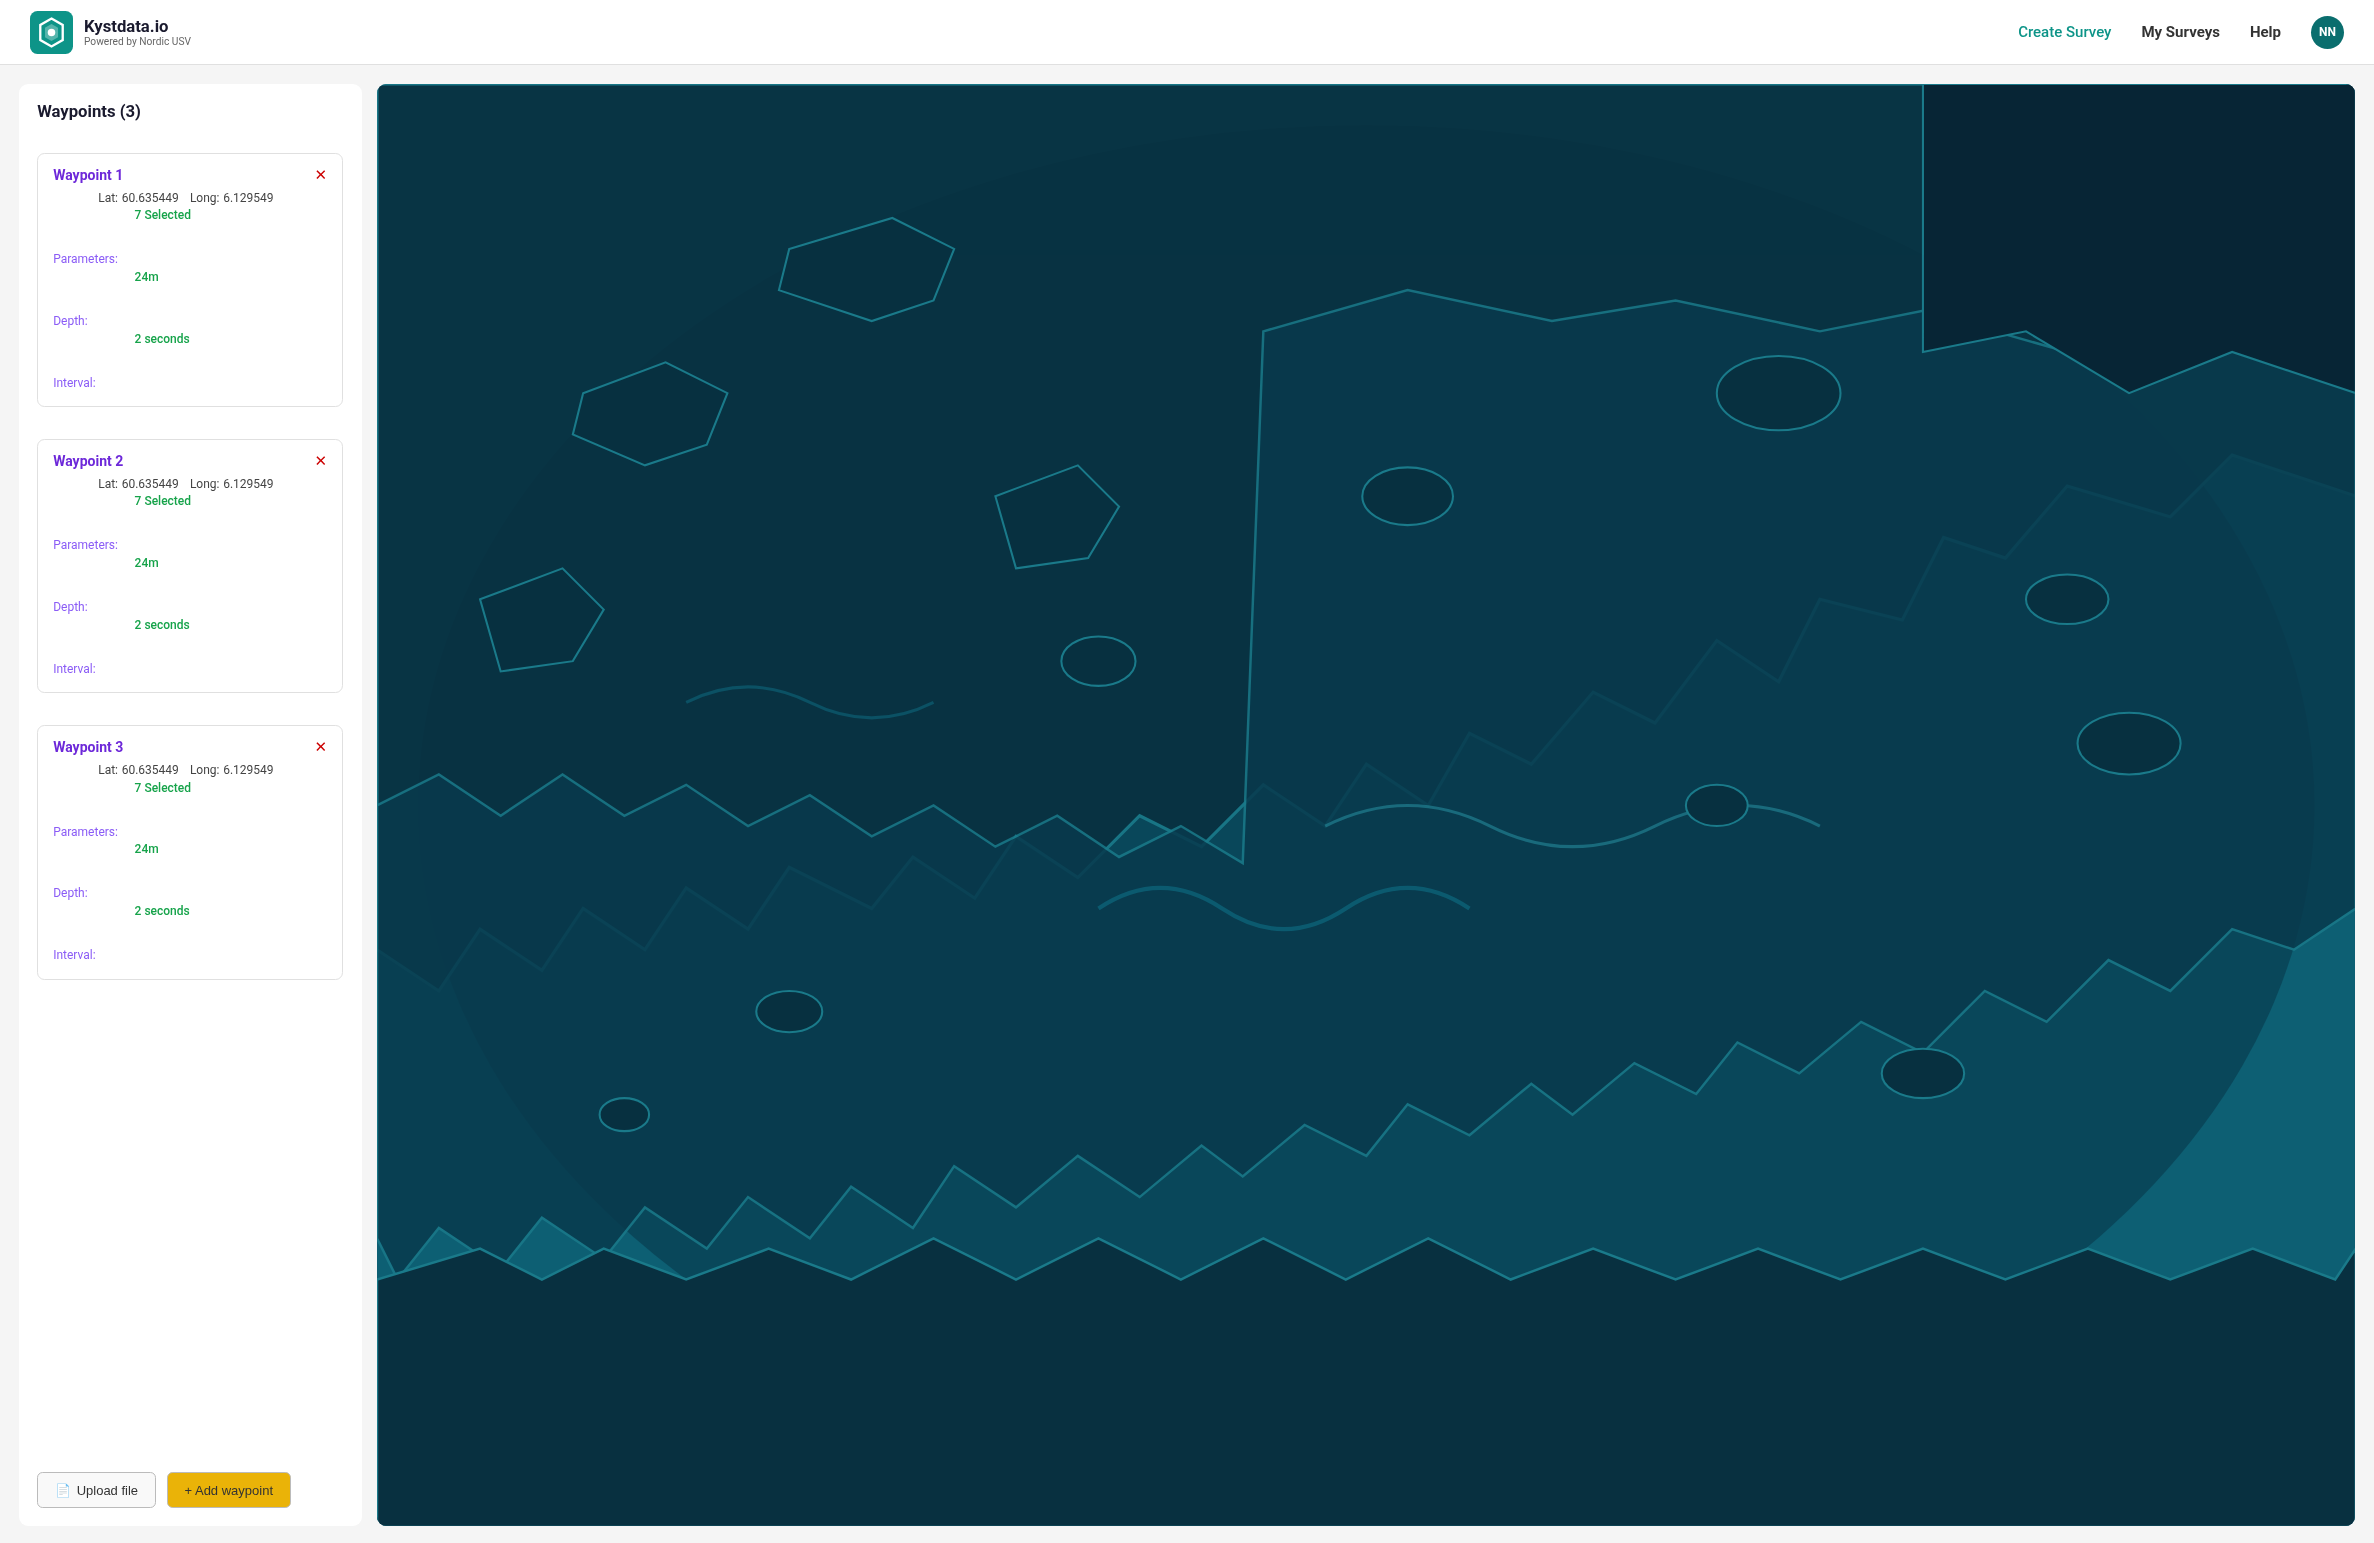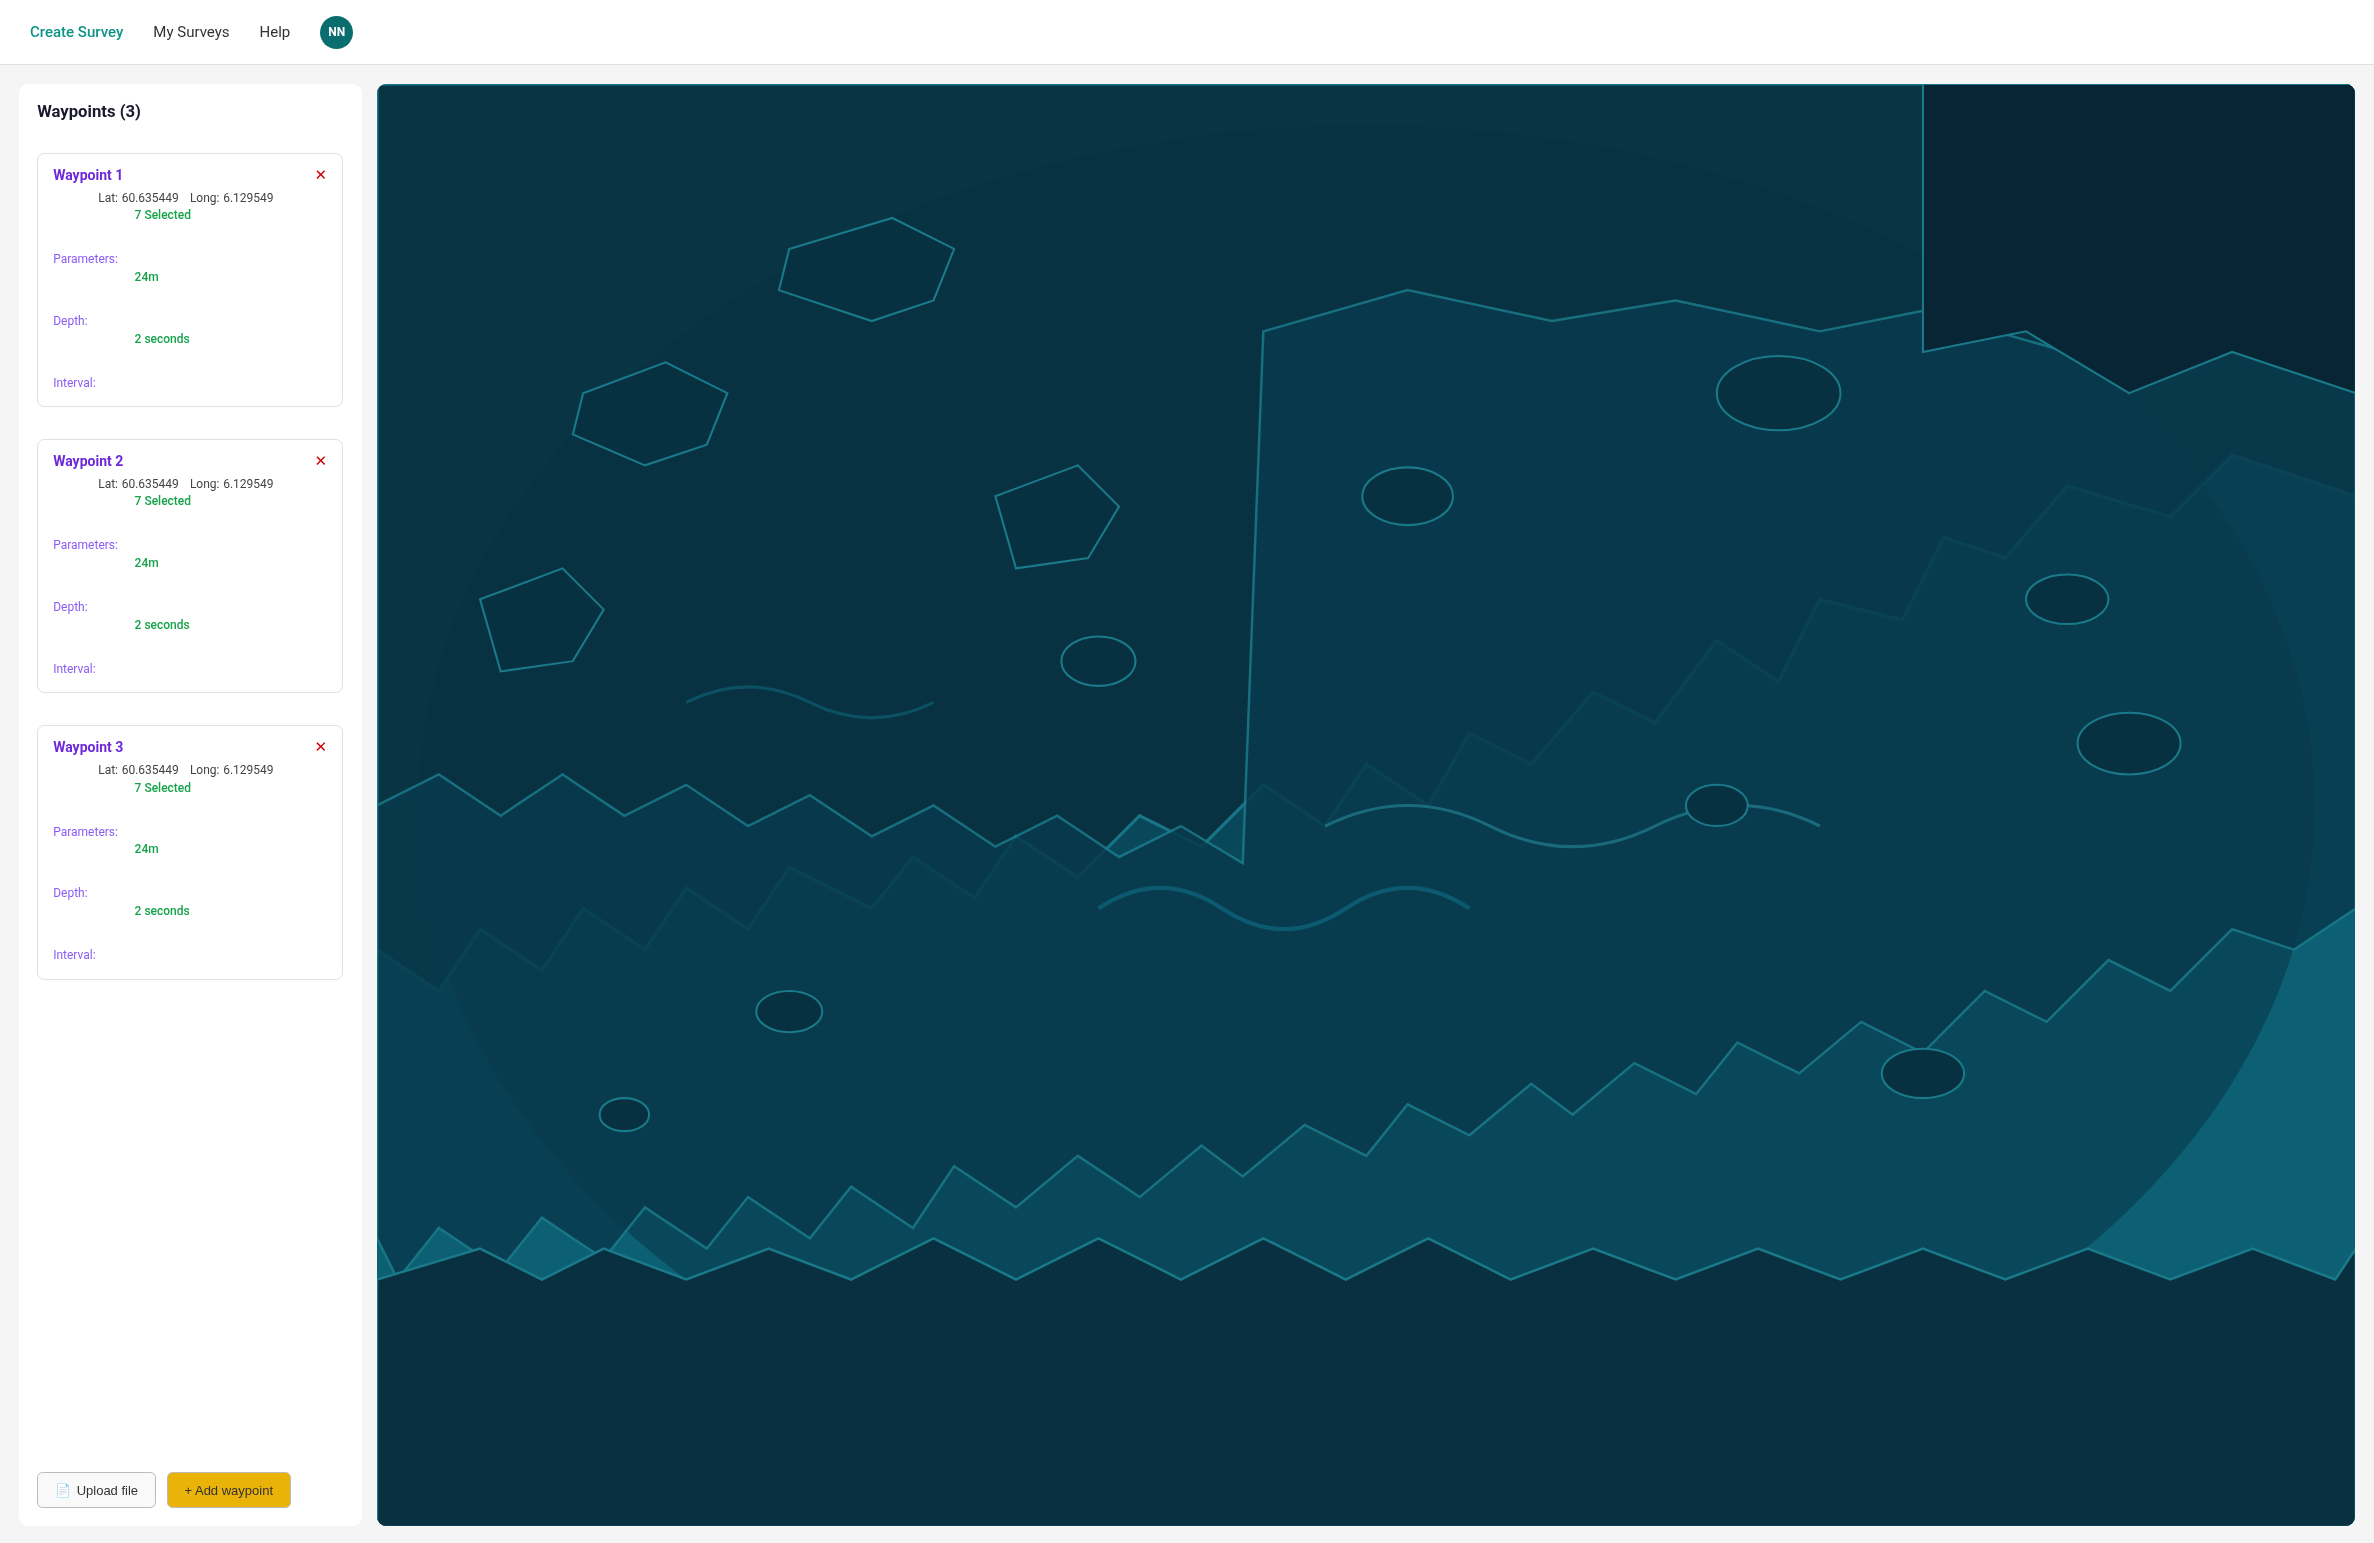--- a/index.html
+++ b/index.html
@@ -46,21 +46,21 @@
     .nav-link-active {
       color: #0d9488;
       font-size: 15px;
       font-weight: 500;
       cursor: pointer;
       text-decoration: none;
     }
     .nav-link {
       color: #333;
       font-size: 15px;
-      font-weight: 400;
+      font-weight: 700;
       cursor: pointer;
       text-decoration: none;
     }
     .avatar {
       width: 33px;
       height: 33px;
       background: #0a6e6e;
       border-radius: 50%;
       display: flex;
       align-items: center;
@@ -193,20 +193,32 @@
       margin-bottom: 3.7px;
       font-size: 12px;
       color: #444;
       margin-left: 45px;
     }
   </style>
 </head>
 <body>
 
 <header class="header">
+  <div class="logo-area">
+    <svg class="logo-icon" viewBox="0 0 46 46" fill="none" xmlns="http://www.w3.org/2000/svg">
+      <rect width="46" height="46" rx="8" fill="#0d9488"></rect>
+      <polygon points="23,8 35,15 35,31 23,38 11,31 11,15" fill="none" stroke="#fff" stroke-width="2.5"></polygon>
+      <polygon points="23,14 30,18 30,28 23,32 16,28 16,18" fill="#fff" opacity="0.3"></polygon>
+      <circle cx="23" cy="23" r="4" fill="#fff"></circle>
+    </svg>
+    <div class="logo-text-area">
+      <span class="logo-title">Kystdata.io</span>
+      <span class="logo-subtitle">Powered by Nordic USV</span>
+    </div>
+  </div>
   <nav class="header-nav">
     <a class="nav-link-active">Create Survey</a>
     <a class="nav-link">My Surveys</a>
     <a class="nav-link">Help</a>
     <div class="avatar">NN</div>
   </nav>
 </header>
 
 <div class="main-content">
 

